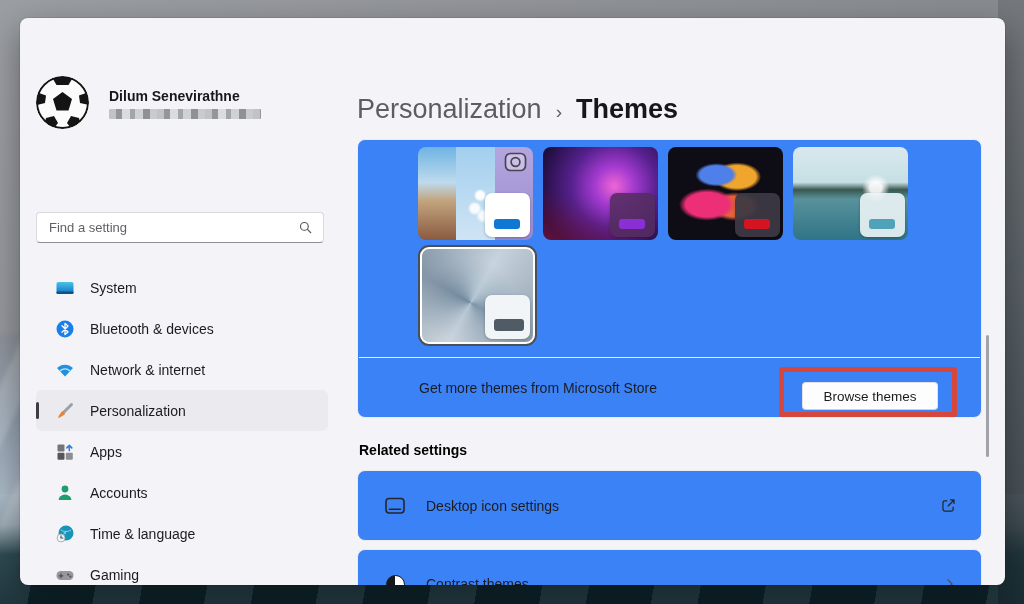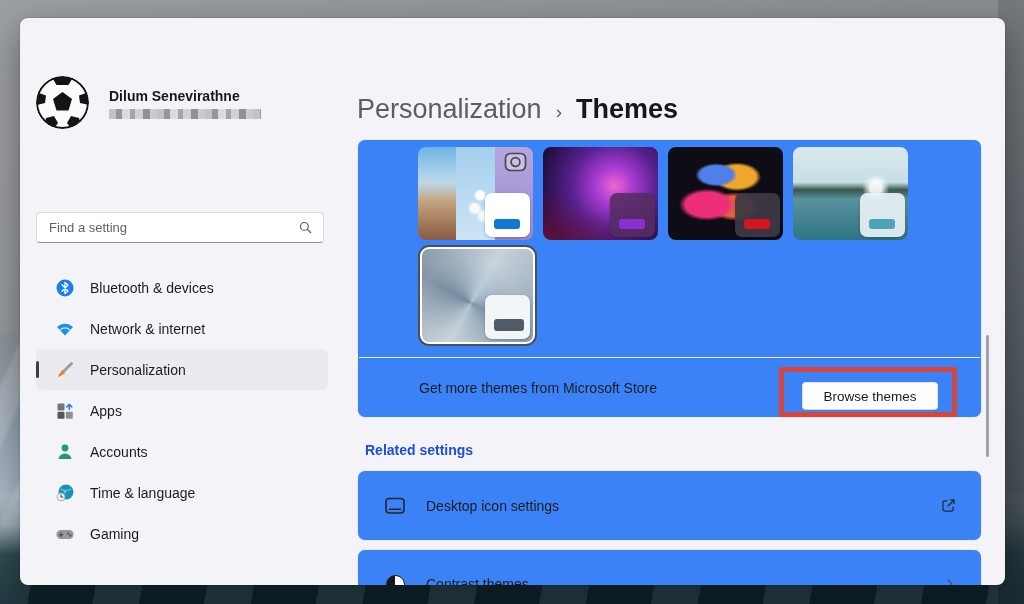--- a/index.html
+++ b/index.html
@@ -117,21 +117,21 @@
   .store-divider { position:absolute; left:1px; right:1px; top:217px; height:1px; background:#ededf1; }
   .store-row { position:absolute; left:0; right:0; top:218px; bottom:0; display:flex; align-items:center; }
   .store-text { margin-left:61px; font-size:14px; color:#1c1c20; }
   .browse-btn { position:absolute; left:444px; top:24px; width:136px; height:28px;
     background:#fdfdfd; border:1px solid #e2e2e6; border-bottom-color:#cfcfd4; border-radius:4px;
     font-size:13.5px; color:#1b1b1f; display:flex; align-items:center; justify-content:center; cursor:pointer;
     font-family:"Liberation Sans","DejaVu Sans",sans-serif; }
   .annotation-box { position:absolute; left:421px; top:227px; width:178px; height:50px;
     border:5px solid #d5473d; border-radius:2px; pointer-events:none; }
 
-  .related-heading { margin-top:24px; margin-left:8px; font-size:14px; font-weight:700; color:#1d4ed8; }
+  .related-heading { margin-top:24px; margin-left:2px; font-size:14px; font-weight:700; color:#000000; }
 
   .settings-row { position:relative; display:flex; align-items:center; padding:0 24px; cursor:pointer; }
   .row-desktop { margin-top:12px; height:71px; }
   .row-contrast { margin-top:8px; height:70px; }
   .row-ico { width:26px; display:flex; align-items:center; justify-content:center; flex:0 0 auto; }
   .row-label { margin-left:18px; font-size:14px; color:#1c1c20; }
   .row-trailing { margin-left:auto; display:flex; align-items:center; }
 
   .contrast-circle { width:19px; height:19px; border-radius:50%; border:1.6px solid #17171a;
     background:linear-gradient(90deg,#17171a 0 50%, #ffffff 50% 100%); }
@@ -181,20 +181,35 @@
         <svg width="15" height="15" viewBox="0 0 20 20">
           <circle cx="8.5" cy="8.5" r="5.2" fill="none" stroke="#55555c" stroke-width="1.5"></circle>
           <path d="M12.6 12.6 L17 17" stroke="#55555c" stroke-width="1.5" stroke-linecap="round"></path>
         </svg>
       </div>
 
       <nav class="nav">
         <div class="nav-item">
           <span class="nav-ico">
             <svg width="20" height="20" viewBox="0 0 20 20">
+                <defs>
+                  <linearGradient id="gsys" x1="0" y1="0" x2="0" y2="1">
+                    <stop offset="0" stop-color="#49c3ea"></stop>
+                    <stop offset="1" stop-color="#0f6fbe"></stop>
+                  </linearGradient>
+                </defs>
+            <rect x="1.5" y="4" width="17" height="12" rx="1.8" fill="url(#gsys)"></rect>
+                <rect x="1.5" y="13.6" width="17" height="2.4" rx="1" fill="#0a538f"></rect>
+              </svg>
+          </span>
+          <span class="nav-label">System</span>
+        </div>
+        <div class="nav-item">
+          <span class="nav-ico">
+            <svg width="20" height="20" viewBox="0 0 20 20">
                 <circle cx="10" cy="10" r="8.5" fill="#1a7fe8"></circle>
             <path d="M7 6.8 L13 13 L10 15.6 V4.4 L13 7 L7 13.2" fill="none" stroke="#fff" stroke-width="1.3" stroke-linejoin="round" stroke-linecap="round"></path>
               </svg>
           </span>
           <span class="nav-label">Bluetooth &amp; devices</span>
         </div>
         <div class="nav-item">
           <span class="nav-ico">
             <svg width="20" height="20" viewBox="0 0 20 20">
                 <path d="M2 8 C6.5 3.5 13.5 3.5 18 8 L10 16.5 Z" fill="#2290e0"></path>

